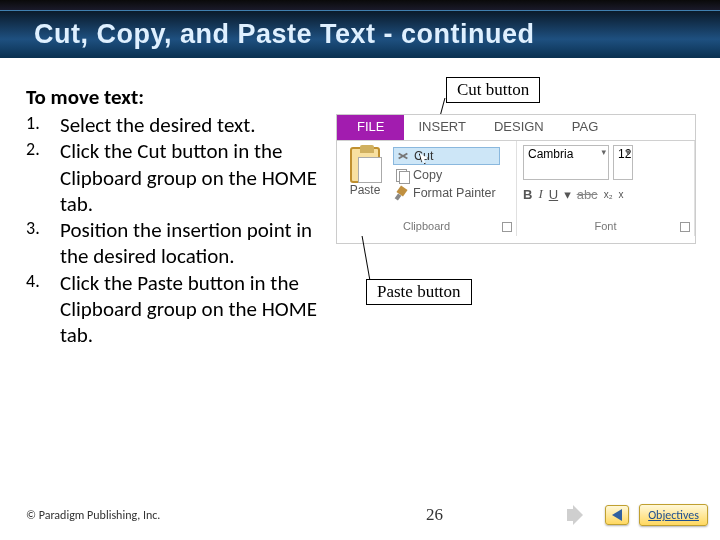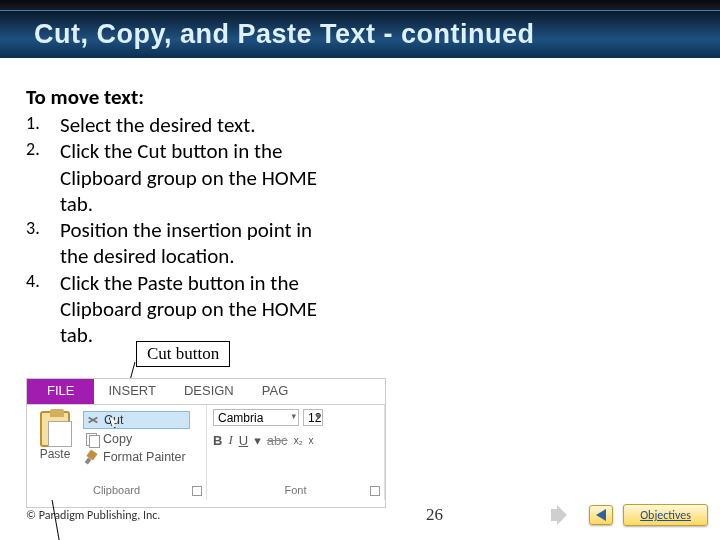--- a/index.html
+++ b/index.html
@@ -28,21 +28,20 @@
     font-size: 27px;
     font-weight: bold;
     font-family: "Comic Sans MS", "Segoe UI", Impact, sans-serif;
     letter-spacing: 0.5px;
     margin-left: 20px;
   }
   .content {
     display: flex;
     padding: 26px 14px 0 26px;
     height: 400px;
-    flex-direction: column;
   }
   .left-col {
     width: 310px;
     padding-right: 12px;
   }
   .heading {
     font-size: 21px;
     font-weight: bold;
     margin-bottom: 2px;
   }
@@ -197,21 +196,21 @@
   .copy-ico::after{content:"";position:absolute;top:3px;left:4px;width:9px;height:11px;border:1px solid #999;background:#fff;}
   .brush-ico{width:14px;height:14px;position:relative;}
   .brush-ico::before{content:"";position:absolute;top:1px;left:3px;width:8px;height:8px;background:#c09040;transform:rotate(35deg);}
   .brush-ico::after{content:"";position:absolute;top:8px;left:1px;width:4px;height:6px;background:#888;transform:rotate(35deg);}
   .dialog-launcher {
     position:absolute; bottom:4px; right:4px;
     width:10px;height:10px;border:1px solid #999;
   }
   .font-grp { flex:1; }
   .font-row1 { display:flex; gap:4px; margin-bottom:6px; align-items:center;}
-  .font-select { border:1px solid #bbb; padding:1px 14px 0 4px; font-size:12px; position:relative; background:#fff;}
+  .font-select { border:1px solid #bbb; padding:1px 14px 18px 4px; font-size:12px; position:relative; background:#fff;}
   .font-select::after{content:"▾";position:absolute;right:2px;top:1px;font-size:9px;color:#666;}
   .font-row2 { display:flex; gap:6px; align-items:center; color:#555;}
   .b{font-weight:bold;} .i{font-style:italic;font-family:serif;} .u{text-decoration:underline;}
   .strike{text-decoration:line-through;color:#888;}
   .sub{font-size:10px;}
 
   .footer {
     position: absolute;
     bottom: 8px; left: 0; width: 720px;
     height: 34px;
@@ -241,21 +240,21 @@
     font-size:10px;
     box-shadow: 0 1px 2px rgba(0,0,0,0.3);
   }
   .arrow-l {
     width:0;height:0;border-top:6px solid transparent;border-bottom:6px solid transparent;border-right:10px solid #3060a0;
   }
   .obj-btn {
     background: linear-gradient(#fff8d8,#ffd860);
     border:1px solid #c0a030;
     border-radius:3px;
-    padding:3px 16px;
+    padding:3px 8px;
     font-size:12px;
     color:#205090;
     text-decoration:underline;
     box-shadow: 0 1px 2px rgba(0,0,0,0.3);
   }
 </style>
 </head>
 <body>
 
 <div class="top-strip"></div>

